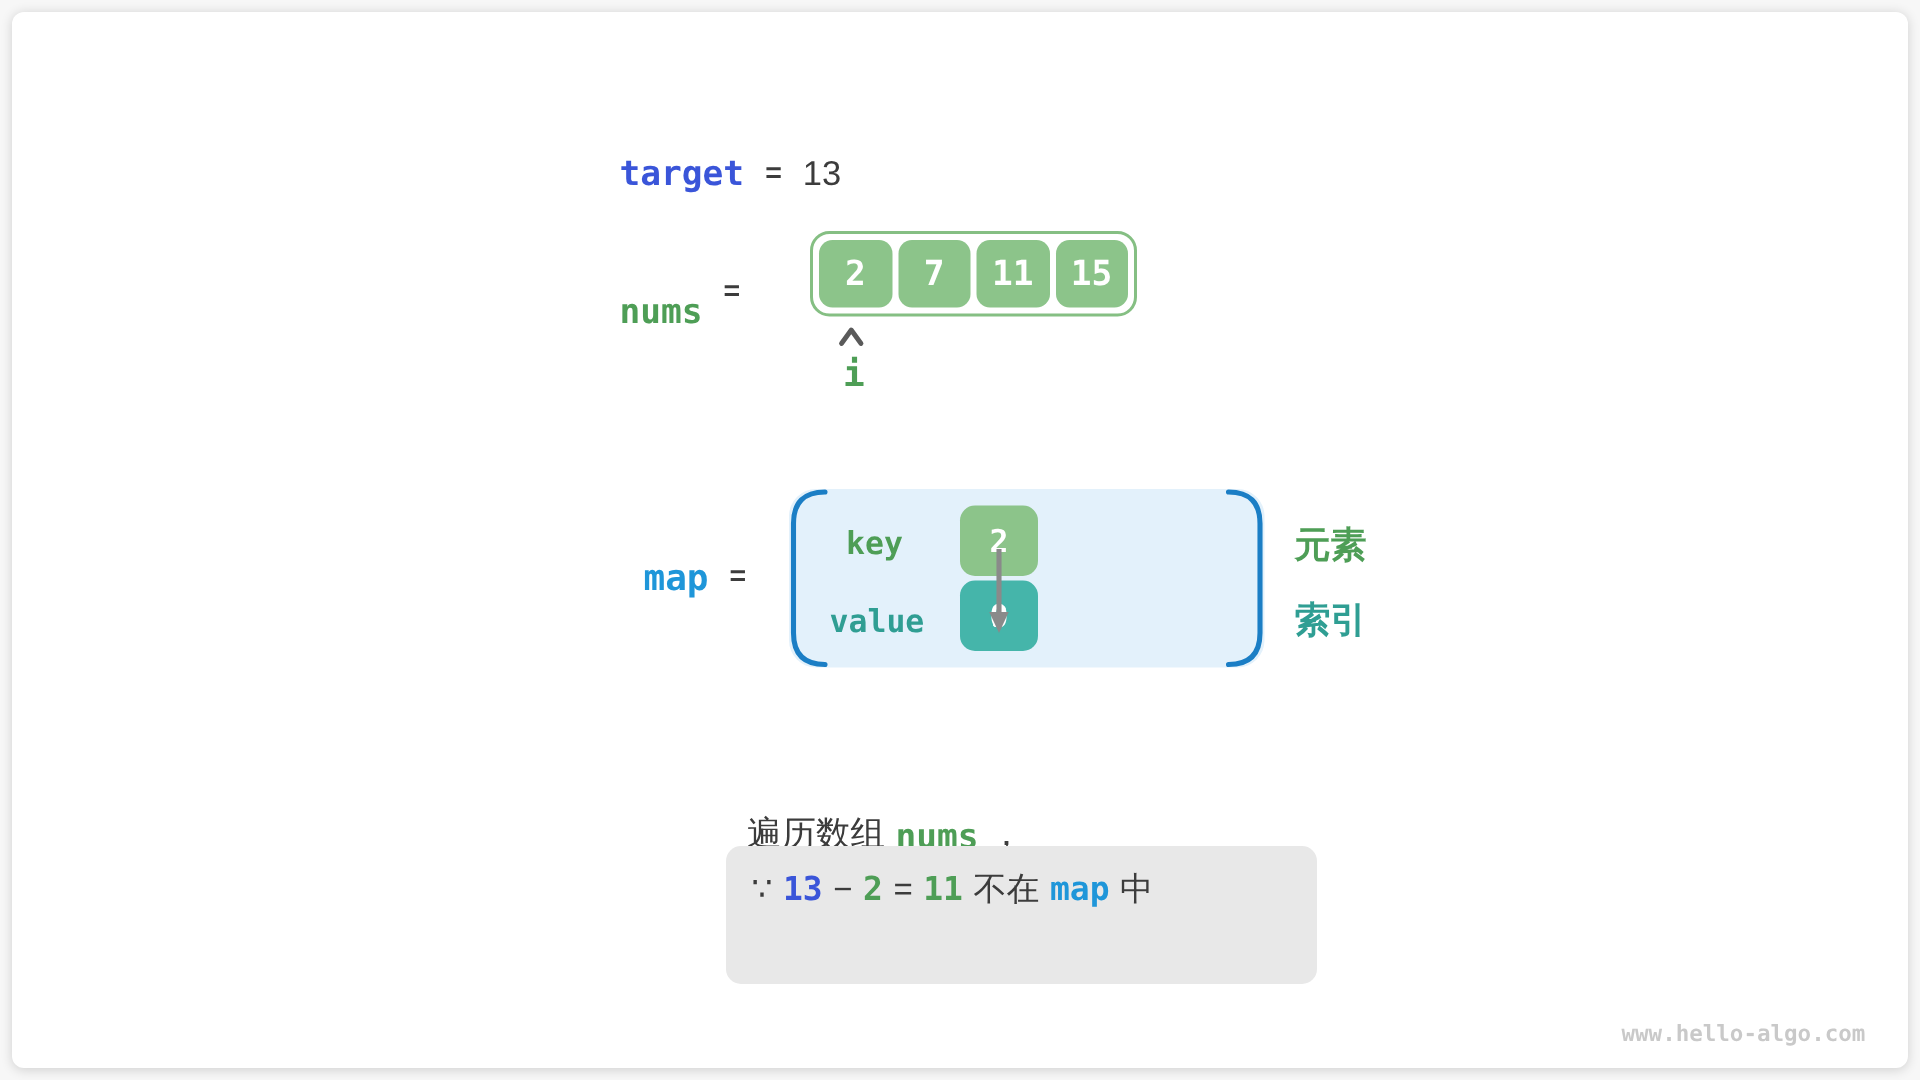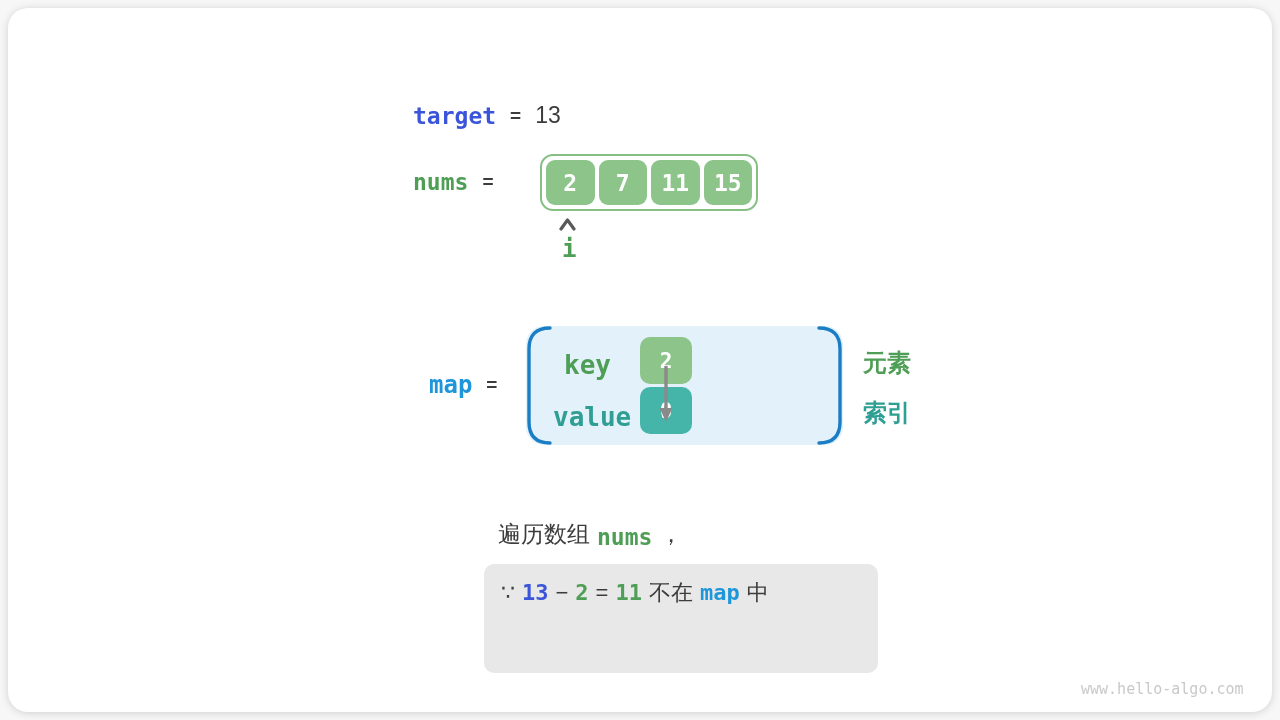--- a/index.html
+++ b/index.html
@@ -4,28 +4,28 @@
 <style>
   html,body{margin:0;padding:0;}
   body{
     width:1280px;height:720px;position:relative;overflow:hidden;
     background:#f7f7f7;
     font-family:"Liberation Sans", sans-serif;
     color:#3c3c3c;
   }
   .card{
     position:absolute;left:8px;top:8px;right:8px;bottom:8px;
-    background:#ffffff;border-radius:20px;
+    background:#ffffff;border-radius:8px;
     box-shadow:0 1px 8px rgba(0,0,0,0.16);
   }
   .abs{position:absolute;}
   .code{font-family:"DejaVu Sans Mono", monospace;font-weight:bold;}
   .dark{color:#3c3c3c;}
   .blue-code{color:#3a55d9;font-family:"DejaVu Sans Mono", monospace;font-weight:bold;}
-  .green-code{color:#4e9e56;font-family:"DejaVu Sans Mono", monospace;font-weight:bold;}
+  .green-code{color:#4e9e56;font-family:"DejaVu Sans Mono", monospace;font-weight:bold;margin-top:26px;}
   .azure-code{color:#1f96d9;font-family:"DejaVu Sans Mono", monospace;font-weight:bold;}
   .teal-code{color:#2f9e93;font-family:"DejaVu Sans Mono", monospace;font-weight:bold;}
   .op{font-weight:bold;font-size:19px;color:#3c3c3c;}
 
   
   .decl{display:flex;align-items:center;gap:14px;font-size:23px;}
 
   
   .array-box{
     left:532px;top:146px;width:218px;height:57px;box-sizing:border-box;
@@ -39,49 +39,49 @@
   }
 
   
   .pointer-i{left:554px;top:227px;font-size:24px;color:#4e9e56;}
 
   
   .map-box{
     left:518px;top:318px;width:317px;height:119px;
     background:#e3f1fb;border-radius:18px;
   }
-  .map-row-label{font-size:26px;}
+  .map-row-label{font-size:21px;}
   .kv-box{
     position:absolute;width:52px;height:47px;border-radius:10px;
     display:flex;align-items:center;justify-content:center;
     color:#ffffff;font-size:21px;
   }
   .key-box{left:114px;top:11px;background:#8cc48a;}
   .value-box{left:114px;top:61px;background:#45b5aa;}
   .slash-zero{position:relative;display:inline-block;}
   .slash-zero::after{
     content:"";position:absolute;left:50%;top:50%;width:2.5px;height:15px;
     background:#ffffff;transform:translate(-50%,-50%) rotate(27deg);border-radius:2px;
   }
 
   .side-label{font-size:24px;font-weight:bold;}
 
   
   .caption{left:490px;top:511px;font-size:23px;display:flex;align-items:flex-end;}
   .note-box{
-    left:476px;top:556px;width:394px;height:109px;box-sizing:border-box;
+    left:476px;top:556px;width:394px;height:92px;box-sizing:border-box;
     background:#e8e8e8;border-radius:10px;
     padding:12px 0 0 17px;font-size:22px;line-height:34px;
   }
   .seg{margin-right:7px;}
   .seg:last-child{margin-right:0;}
 
   .watermark{
     left:1073px;top:672px;font-size:15px;color:#c9c9c9;
-    font-family:"DejaVu Sans Mono", monospace;font-weight:normal;
+    font-family:"DejaVu Sans Mono", monospace;font-weight:bold;
   }
 </style>
 </head>
 <body>
 
 <div class="card">
 
   <div class="abs decl" style="left:405px;top:94px;">
     <span class="blue-code">target</span>
     <span class="op">=</span>

